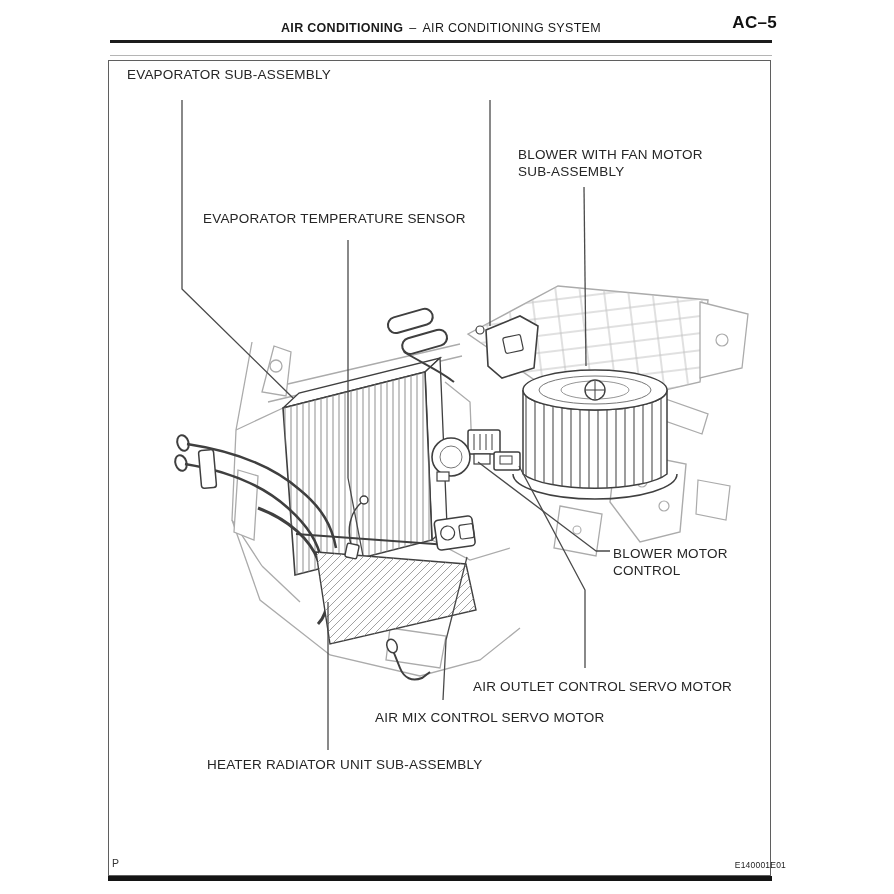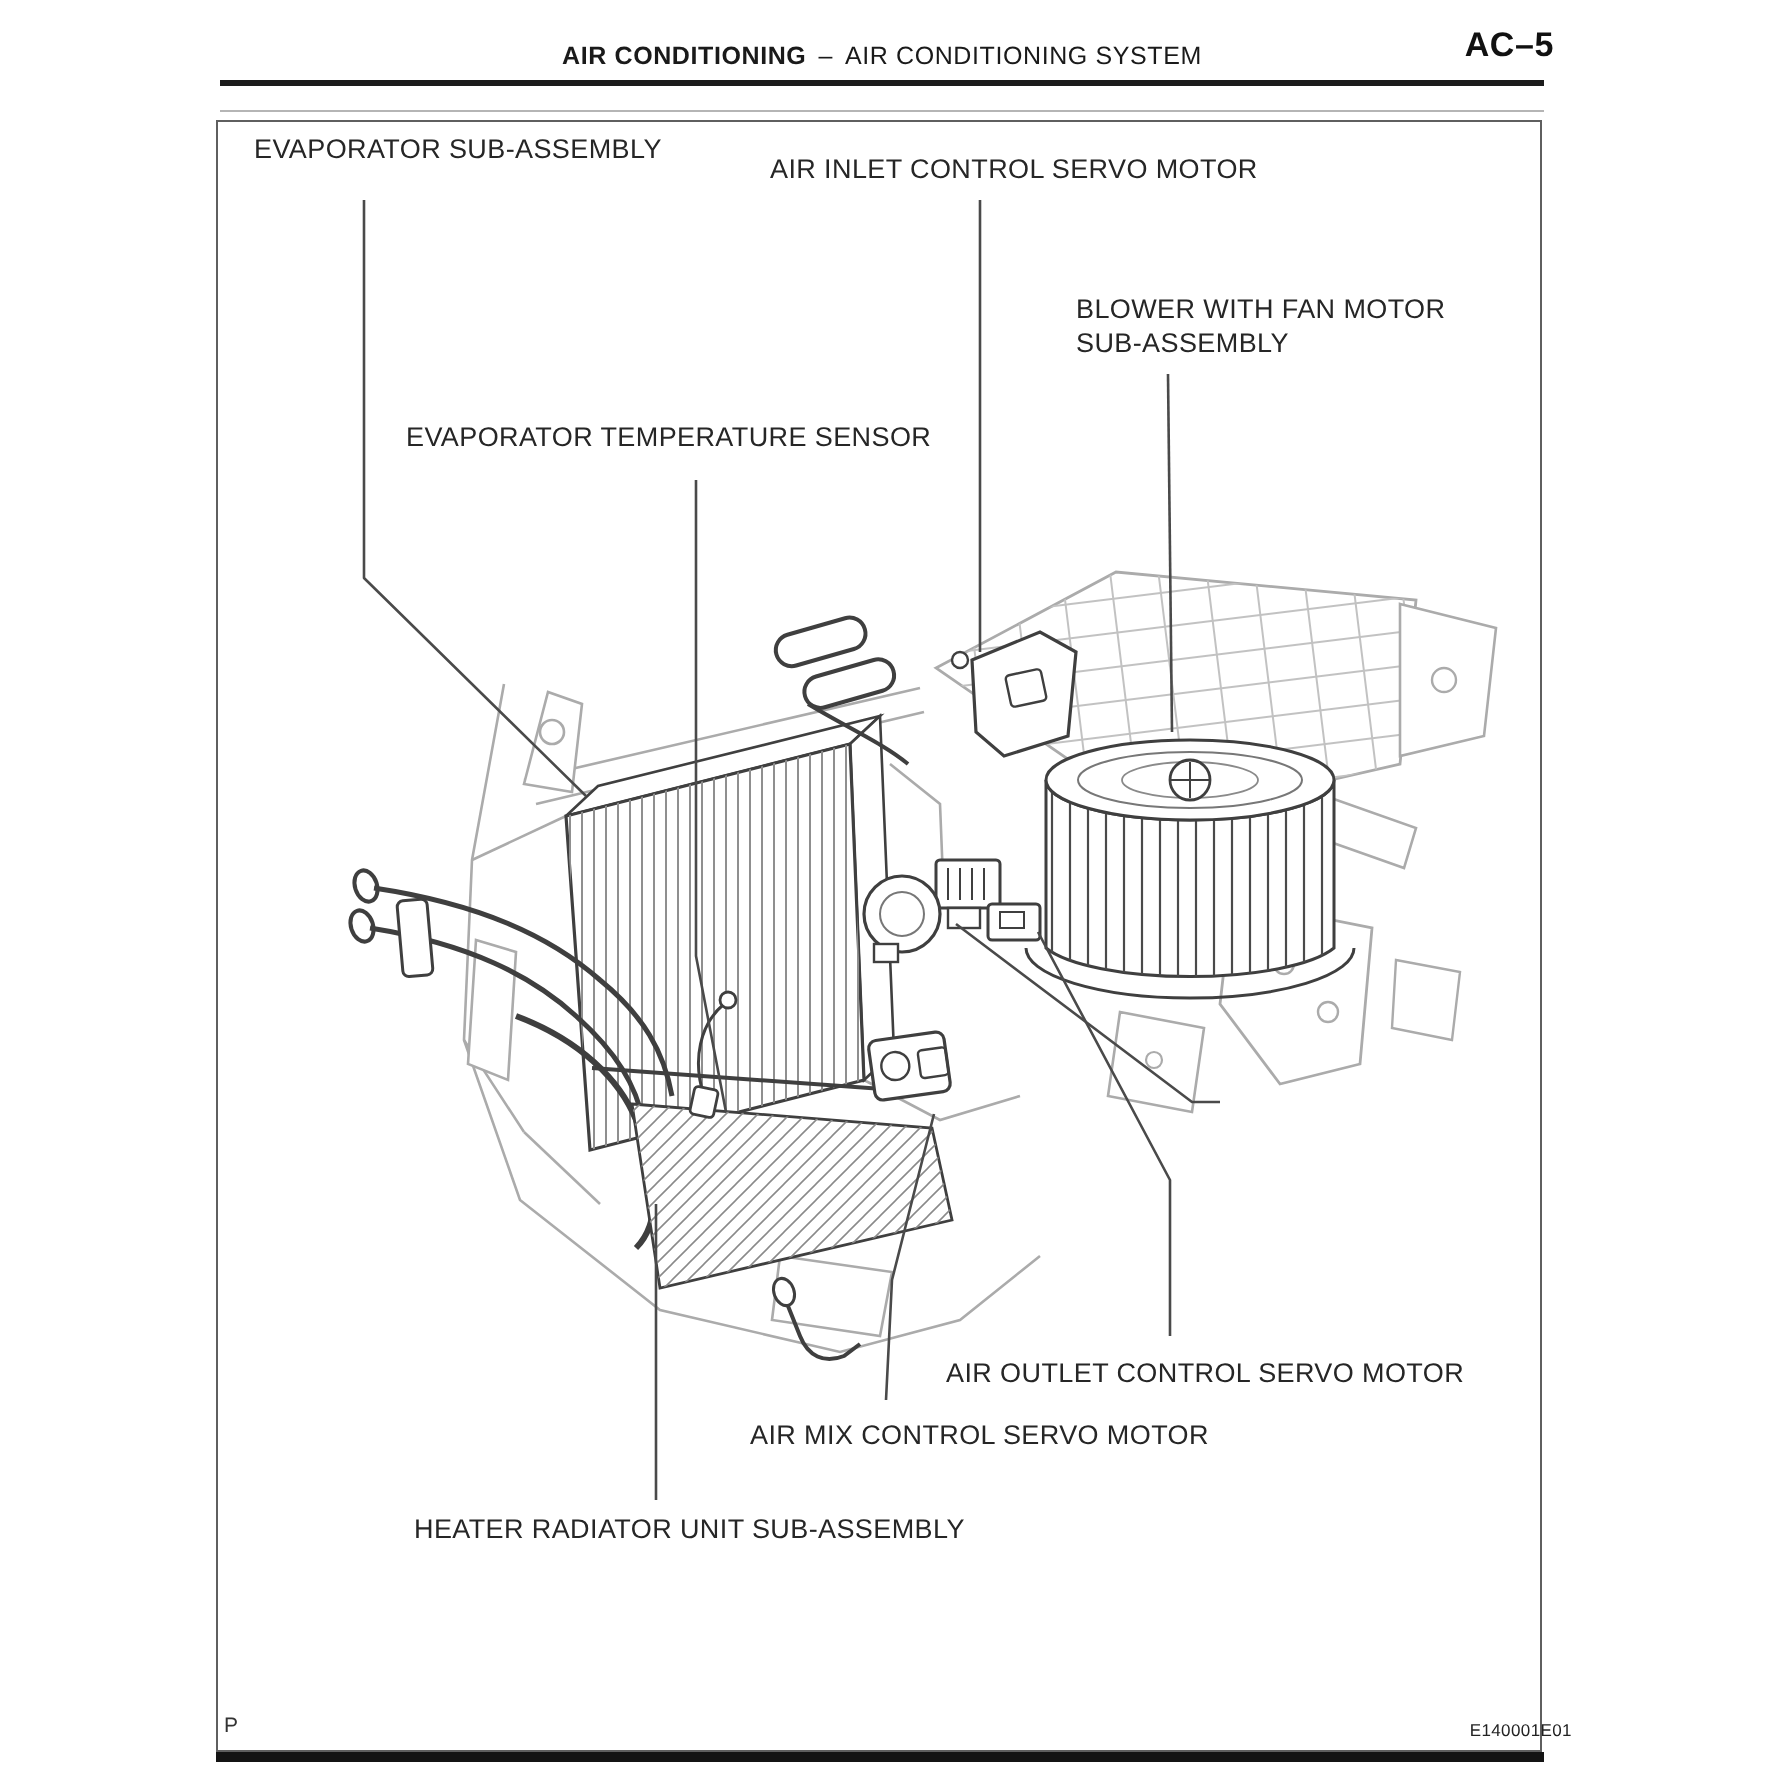--- a/index.html
+++ b/index.html
@@ -171,29 +171,32 @@
       <path d="M584,187 L586,366"></path>
       <path d="M478,462 L596,551 L610,551"></path>
       <path d="M519,466 L585,590 L585,668"></path>
       <path d="M467,557 L446,640 L443,700"></path>
       <path d="M328,602 L328,750"></path>
     </g>
   </svg>
 
   <div class="lbl" style="left:127px;top:66px">EVAPORATOR SUB-ASSEMBLY</div>
 
-  <div class="lbl" style="left:385px;top:76px">AIR INLET CONTROL SERVO MOTOR</div>
-
-  <div class="lbl" style="left:538px;top:146px">
+
+  <div class="lbl" style="left:518px;top:146px">
     <div>BLOWER WITH FAN MOTOR</div>
     <div>SUB-ASSEMBLY</div>
   </div>
 
   <div class="lbl" style="left:203px;top:210px">EVAPORATOR TEMPERATURE SENSOR</div>
 
+  <div class="lbl" style="left:613px;top:545px">
+    <div>BLOWER MOTOR</div>
+    <div>CONTROL</div>
+  </div>
 
   <div class="lbl" style="left:473px;top:678px">AIR OUTLET CONTROL SERVO MOTOR</div>
 
   <div class="lbl" style="left:207px;top:756px">HEATER RADIATOR UNIT SUB-ASSEMBLY</div>
 
   <div class="lbl" style="left:375px;top:709px">AIR MIX CONTROL SERVO MOTOR</div>
 
   <div class="footer-mark">P</div>
   <div class="fig-code">E140001E01</div>
 

